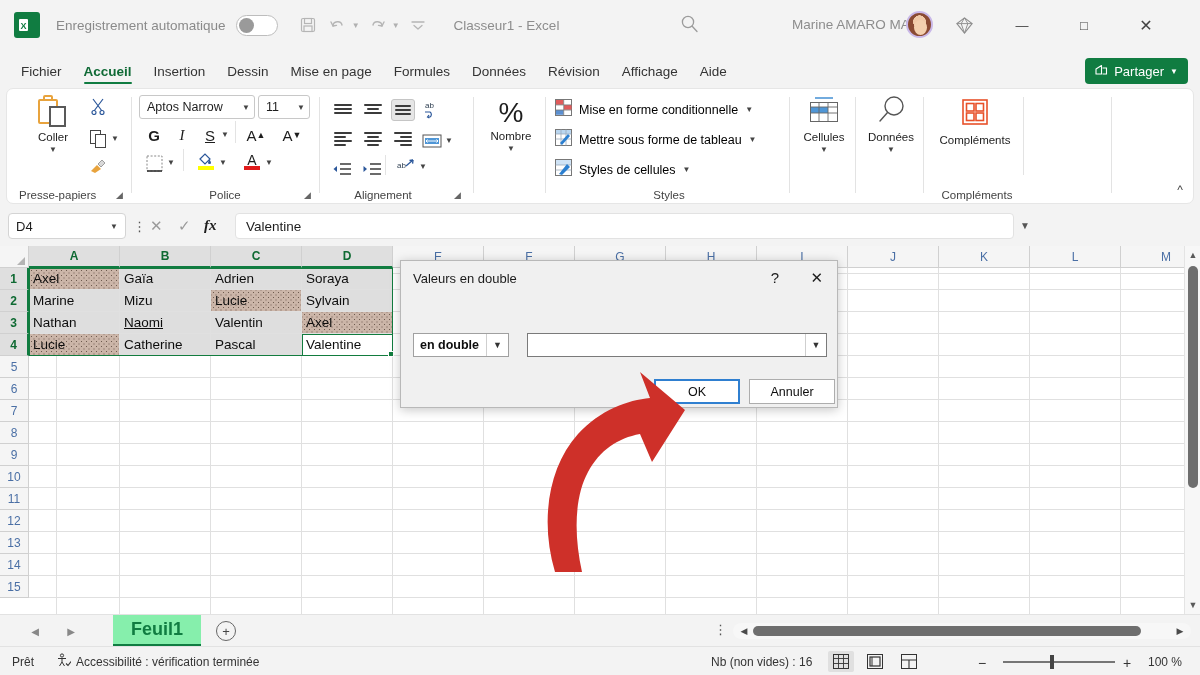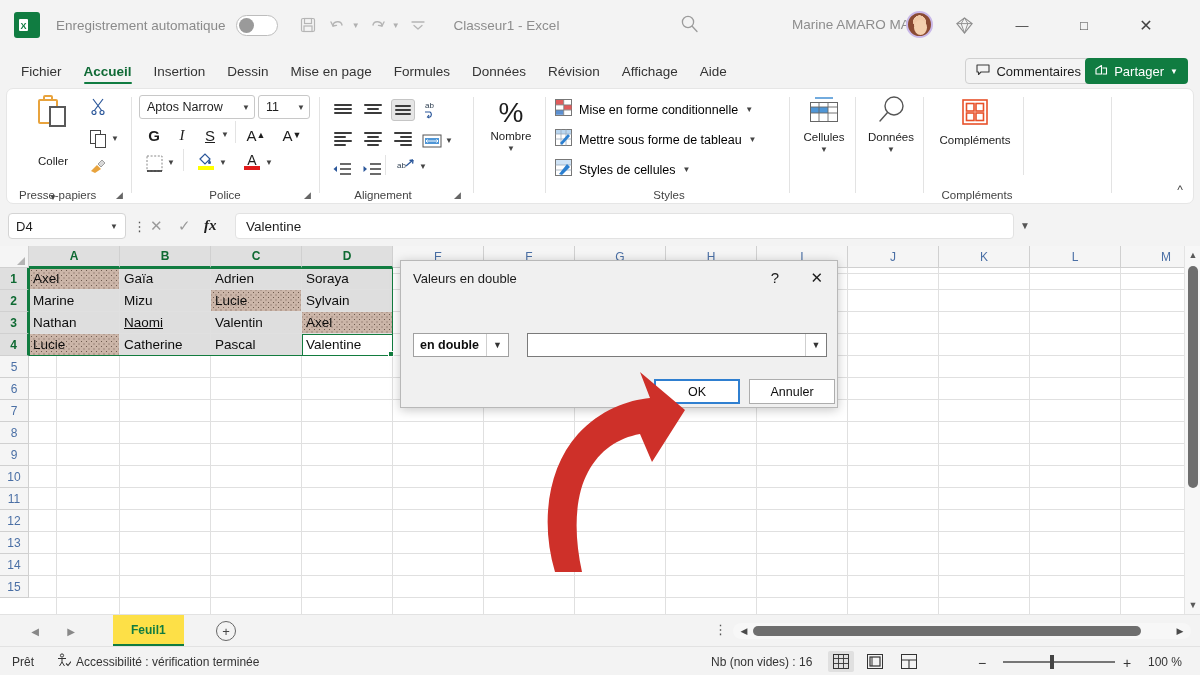--- a/index.html
+++ b/index.html
@@ -277,21 +277,21 @@
 
   
   .sheetbar {
     position: absolute; top: 614px; left: 0; width: 1200px; height: 32px; background: #f3f3f3;
     border-top: 1px solid #e2e2e2;
   }
   .navarrow { position: absolute; top: 8px; width: 26px; height: 18px; text-align: center;
               color: #888; font-size: 10px; line-height:18px; }
   .sheettab {
     position: absolute; left: 113px; top: 0px; height: 31px; padding: 0 18px;
-    background: #fde047; display: flex; align-items: center; font-size: 12px;
+    background: #86efac; display: flex; align-items: center; font-size: 18px;
     font-weight: bold; color: #107c41; border-bottom: 2.5px solid #107c41;
   }
   .addsheet { position: absolute; left: 216px; top: 6px; width: 20px; height: 20px;
     border: 1.4px solid #666; border-radius: 50%; display:flex; align-items:center;
     justify-content:center; color:#444; font-size: 13px; }
   .hsdots { position: absolute; left: 714px; top: 7px; color: #555; font-size: 13px;}
   .hscroll {
     position: absolute; left: 733px; top: 8px; width: 458px; height: 16px;
     background: #f7f7f7; border-radius: 8px;
   }
@@ -388,44 +388,36 @@
     <div class="tab active">Accueil</div>
     <div class="tab">Insertion</div>
     <div class="tab">Dessin</div>
     <div class="tab">Mise en page</div>
     <div class="tab">Formules</div>
     <div class="tab">Données</div>
     <div class="tab">Révision</div>
     <div class="tab">Affichage</div>
     <div class="tab">Aide</div>
 
-    <div class="comment-btn">
-      <span>
-        <svg width="14" height="12" viewBox="0 0 14 12">
-            <path d="M1 1 H13 V8 H5 L2.5 10.5 V8 H1 Z" fill="none" stroke="#3b3b3b" stroke-width="1.1" stroke-linejoin="round"></path>
-          </svg>
-      </span>
-      <span>Commentaires</span>
-    </div>
     <div class="share-btn">
       <span>
         <svg width="13" height="12" viewBox="0 0 13 12">
             <path d="M1 10 V5 L6.5 1.5 V10 Z" fill="none" stroke="#fff" stroke-width="1.1" stroke-linejoin="round"></path>
             <path d="M7.5 4 H11.5 V10 H7.5" fill="none" stroke="#fff" stroke-width="1.1"></path>
           </svg>
       </span>
       <span>Partager</span>
       <span style="font-size:8px;">▼</span>
     </div>
   </div>
 
   <div class="ribbon">
 
     <div class="group" style="left:4px; width:118px;">
-      <div class="bigbtn" style="left:14px; top:6px; width:56px;gap:24px;">
+      <div class="bigbtn" style="left:14px; top:6px; width:56px;">
         <div class="ic-clip">
           <span class="board"></span>
             <span class="clipt"></span>
             <span class="pg"></span>
         </div>
         <div style="margin-top:2px;">Coller</div>
         <div class="caret-sm">▼</div>
       </div>
       <div class="sbtn" style="left:74px; top:8px;">
         <span class="ic-scissors">

